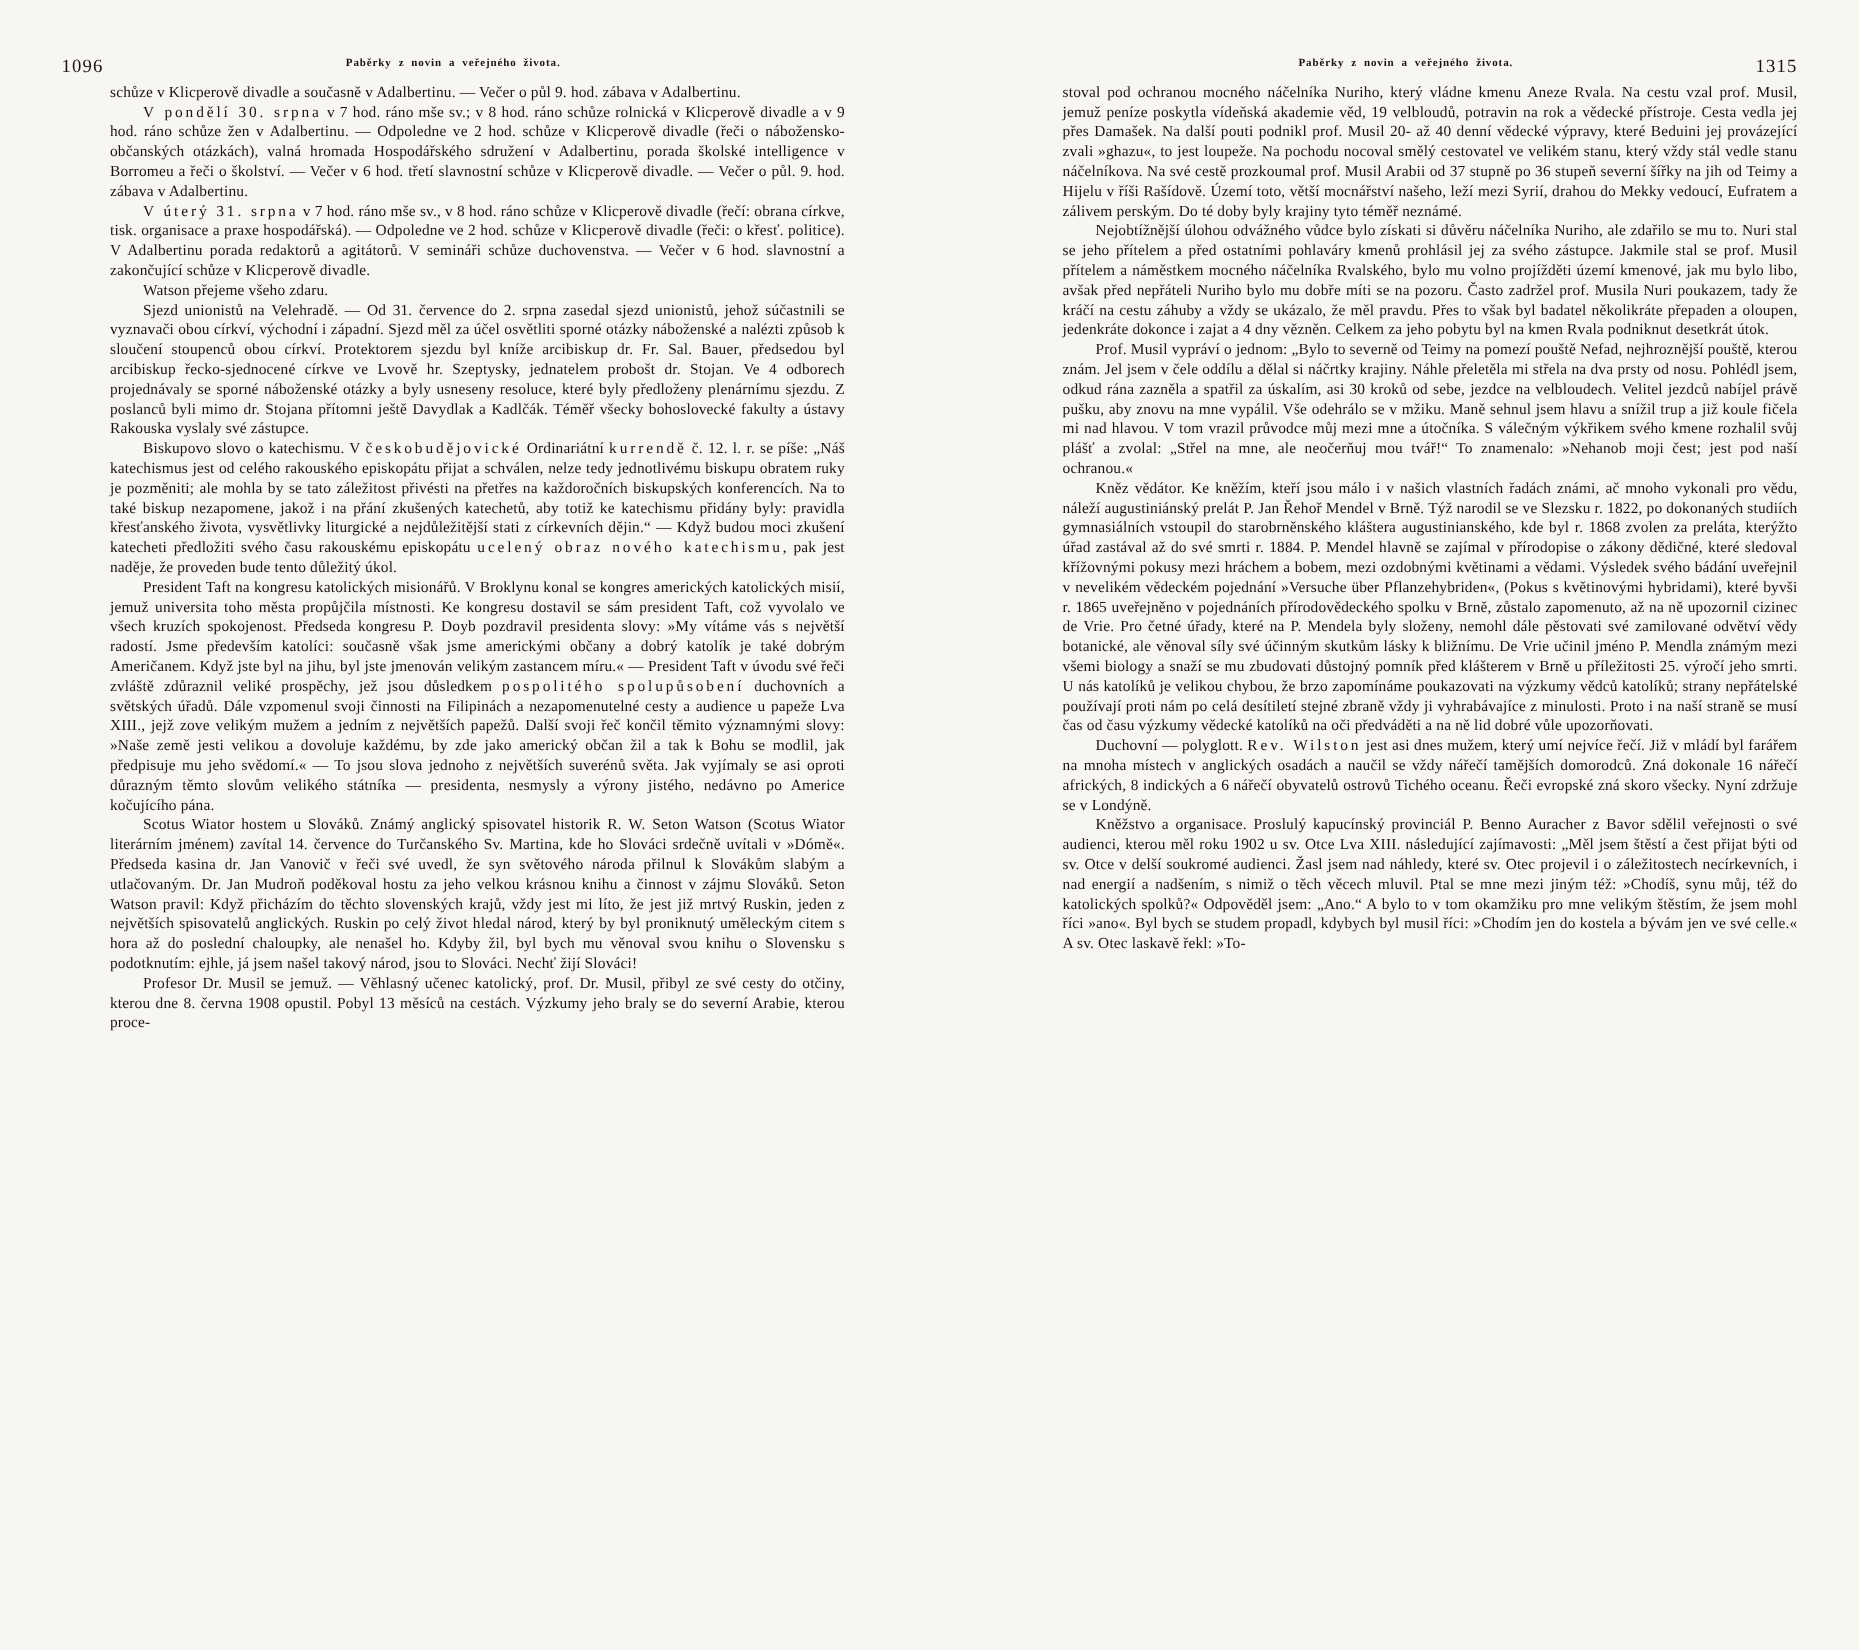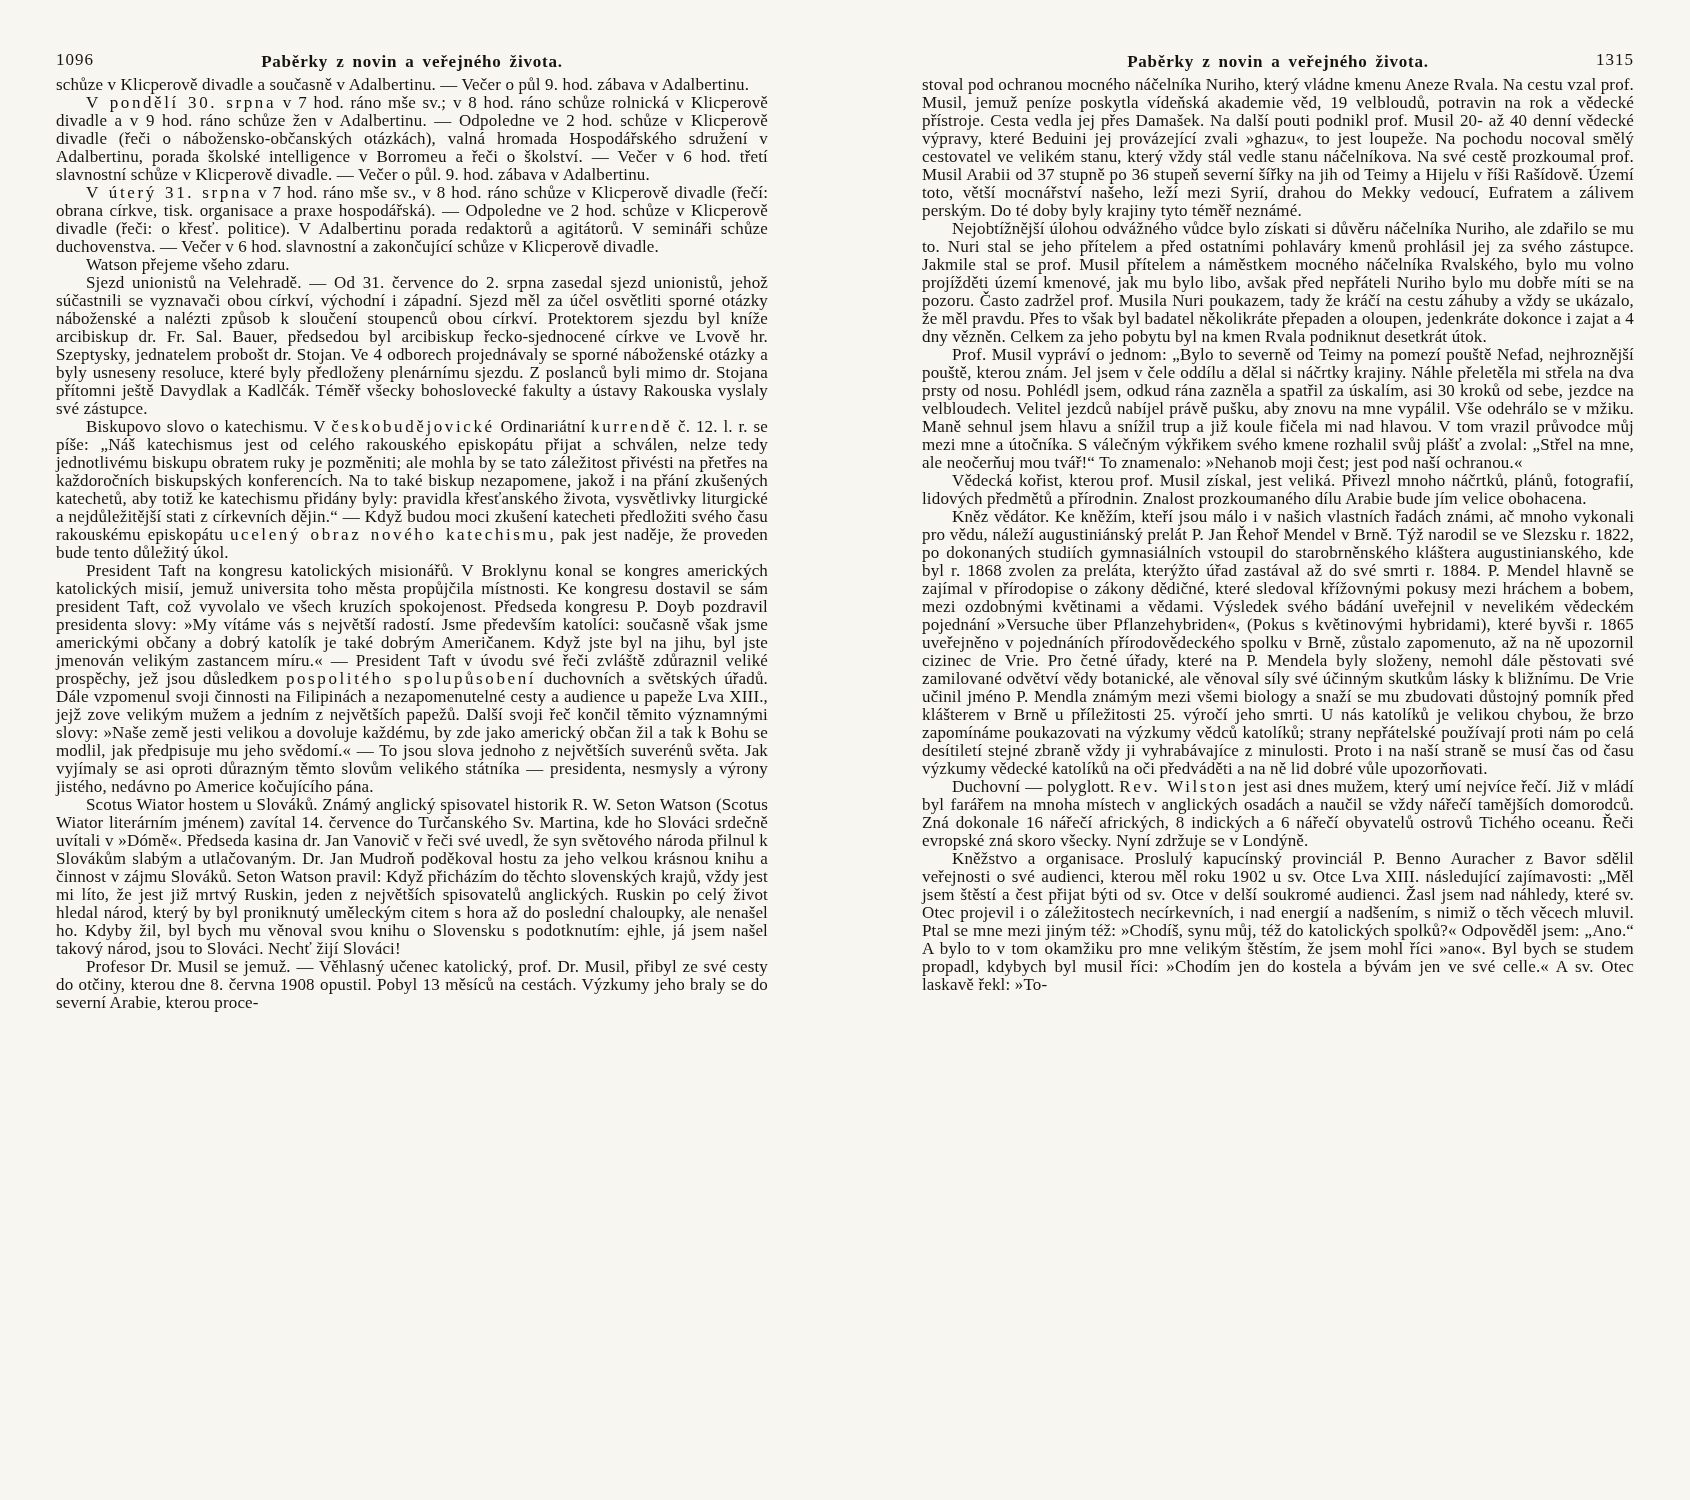--- a/index.html
+++ b/index.html
@@ -38,29 +38,30 @@
   }
   .pagenum.pos-left  { left: 0; }
   .pagenum.pos-right { right: 0; }
   .running-title {
     position: absolute;
     left: 0;
     right: 0;
     top: 2px;
     text-align: center;
     font-weight: bold;
-    font-size: 17px;
+    font-size: 10px;
     letter-spacing: 0.8px;
     word-spacing: 3px;
   }
   .page-body {
-    font-size: 17px;
+    font-size: 14px;
     line-height: 18px;
     text-align: justify;
     letter-spacing: 0.15px;
+    margin-left: 44px;
   }
   .page-body p {
     margin: 0;
     padding: 0;
   }
   .page-body p.indent {
     text-indent: 30px;
   }
   .page-body .b {
     font-weight: normal;
@@ -94,20 +95,19 @@
 
   <div class="page">
     <div class="page-header">
       <span class="running-title">Paběrky z novin a veřejného života.</span>
       <span class="pagenum pos-right">1315</span>
     </div>
     <div class="page-body">
         <p class=""><span>stoval pod ochranou mocného náčelníka Nuriho, který vládne kmenu Aneze Rvala. Na cestu vzal prof. Musil, jemuž peníze poskytla vídeňská akademie věd, 19 velbloudů, potravin na rok a vědecké přístroje. Cesta vedla jej přes Damašek. Na další pouti podnikl prof. Musil 20- až 40 denní vědecké výpravy, které Beduini jej provázející zvali »ghazu«, to jest loupeže. Na pochodu nocoval smělý cestovatel ve velikém stanu, který vždy stál vedle stanu náčelníkova. Na své cestě prozkoumal prof. Musil Arabii od 37 stupně po 36 stupeň severní šířky na jih od Teimy a Hijelu v říši Rašídově. Území toto, větší mocnářství našeho, leží mezi Syrií, drahou do Mekky vedoucí, Eufratem a zálivem perským. Do té doby byly krajiny tyto téměř neznámé.</span></p>
         <p class="indent"><span>Nejobtížnější úlohou odvážného vůdce bylo získati si důvěru náčelníka Nuriho, ale zdařilo se mu to. Nuri stal se jeho přítelem a před ostatními pohlaváry kmenů prohlásil jej za svého zástupce. Jakmile stal se prof. Musil přítelem a náměstkem mocného náčelníka Rvalského, bylo mu volno projížděti území kmenové, jak mu bylo libo, avšak před nepřáteli Nuriho bylo mu dobře míti se na pozoru. Často zadržel prof. Musila Nuri poukazem, tady že kráčí na cestu záhuby a vždy se ukázalo, že měl pravdu. Přes to však byl badatel několikráte přepaden a oloupen, jedenkráte dokonce i zajat a 4 dny vězněn. Celkem za jeho pobytu byl na kmen Rvala podniknut desetkrát útok.</span></p>
         <p class="indent"><span>Prof. Musil vypráví o jednom: „Bylo to severně od Teimy na pomezí pouště Nefad, nejhroznější pouště, kterou znám. Jel jsem v čele oddílu a dělal si náčrtky krajiny. Náhle přeletěla mi střela na dva prsty od nosu. Pohlédl jsem, odkud rána zazněla a spatřil za úskalím, asi 30 kroků od sebe, jezdce na velbloudech. Velitel jezdců nabíjel právě pušku, aby znovu na mne vypálil. Vše odehrálo se v mžiku. Maně sehnul jsem hlavu a snížil trup a již koule fičela mi nad hlavou. V tom vrazil průvodce můj mezi mne a útočníka. S válečným výkřikem svého kmene rozhalil svůj plášť a zvolal: „Střel na mne, ale neočerňuj mou tvář!“ To znamenalo: »Nehanob moji čest; jest pod naší ochranou.«</span></p>
-        <p class="indent"><span>Vědecká kořist, kterou prof. Musil získal, jest veliká. Přivezl mnoho náčrtků, plánů, fotografií, lidových předmětů a přírodnin. Znalost prozkoumaného dílu Arabie bude jím velice obohacena.</span></p>
         <p class="indent"><span class="b">Kněz vědátor.</span><span> Ke kněžím, kteří jsou málo i v našich vlastních řadách známi, ač mnoho vykonali pro vědu, náleží augustiniánský prelát P. Jan Řehoř Mendel v Brně. Týž narodil se ve Slezsku r. 1822, po dokonaných studiích gymnasiálních vstoupil do starobrněnského kláštera augustinianského, kde byl r. 1868 zvolen za preláta, kterýžto úřad zastával až do své smrti r. 1884. P. Mendel hlavně se zajímal v přírodopise o zákony dědičné, které sledoval křížovnými pokusy mezi hráchem a bobem, mezi ozdobnými květinami a vědami. Výsledek svého bádání uveřejnil v nevelikém vědeckém pojednání »Versuche über Pflanzehybriden«, (Pokus s květinovými hybridami), které byvši r. 1865 uveřejněno v pojednáních přírodovědeckého spolku v Brně, zůstalo zapomenuto, až na ně upozornil cizinec de Vrie. Pro četné úřady, které na P. Mendela byly složeny, nemohl dále pěstovati své zamilované odvětví vědy botanické, ale věnoval síly své účinným skutkům lásky k bližnímu. De Vrie učinil jméno P. Mendla známým mezi všemi biology a snaží se mu zbudovati důstojný pomník před klášterem v Brně u příležitosti 25. výročí jeho smrti. U nás katolíků je velikou chybou, že brzo zapomínáme poukazovati na výzkumy vědců katolíků; strany nepřátelské používají proti nám po celá desítiletí stejné zbraně vždy ji vyhrabávajíce z minulosti. Proto i na naší straně se musí čas od času výzkumy vědecké katolíků na oči předváděti a na ně lid dobré vůle upozorňovati.</span></p>
         <p class="indent"><span class="b">Duchovní — polyglott.</span><span> </span><span class="sp">Rev. Wilston</span><span> jest asi dnes mužem, který umí nejvíce řečí. Již v mládí byl farářem na mnoha místech v anglických osadách a naučil se vždy nářečí tamějších domorodců. Zná dokonale 16 nářečí afrických, 8 indických a 6 nářečí obyvatelů ostrovů Tichého oceanu. Řeči evropské zná skoro všecky. Nyní zdržuje se v Londýně.</span></p>
         <p class="indent"><span class="b">Kněžstvo a organisace.</span><span> Proslulý kapucínský provinciál P. Benno Auracher z Bavor sdělil veřejnosti o své audienci, kterou měl roku 1902 u sv. Otce Lva XIII. následující zajímavosti: „Měl jsem štěstí a čest přijat býti od sv. Otce v delší soukromé audienci. Žasl jsem nad náhledy, které sv. Otec projevil i o záležitostech necírkevních, i nad energií a nadšením, s nimiž o těch věcech mluvil. Ptal se mne mezi jiným též: »Chodíš, synu můj, též do katolických spolků?« Odpověděl jsem: „Ano.“ A bylo to v tom okamžiku pro mne velikým štěstím, že jsem mohl říci »ano«. Byl bych se studem propadl, kdybych byl musil říci: »Chodím jen do kostela a bývám jen ve své celle.« A sv. Otec laskavě řekl: »To-</span></p>
       </div>
   </div>
 
 </div>
 
 </body></html>

